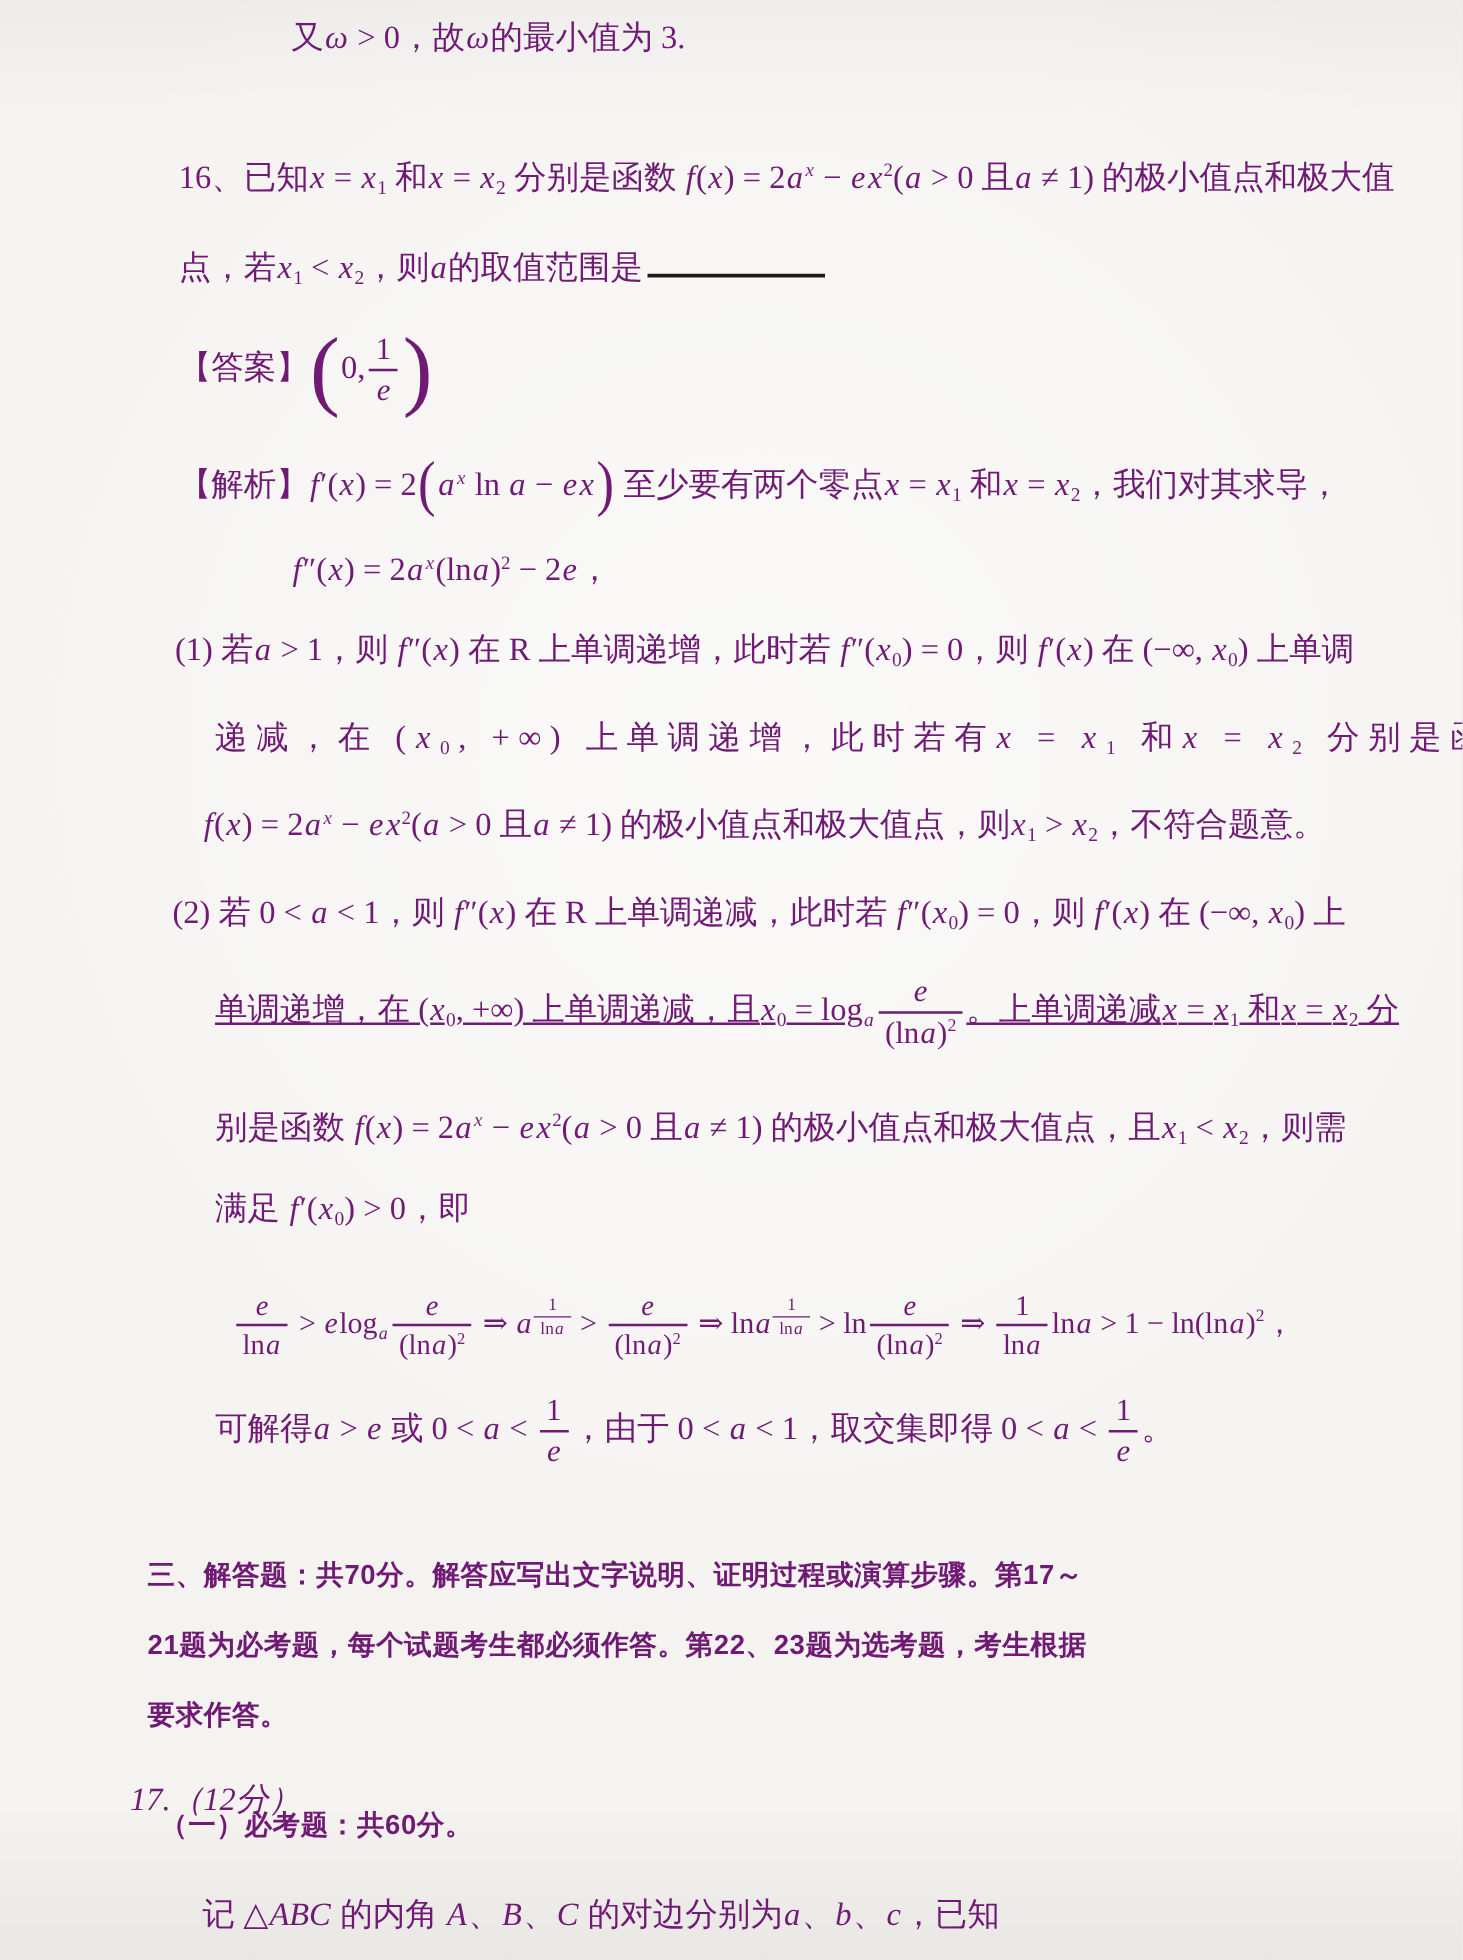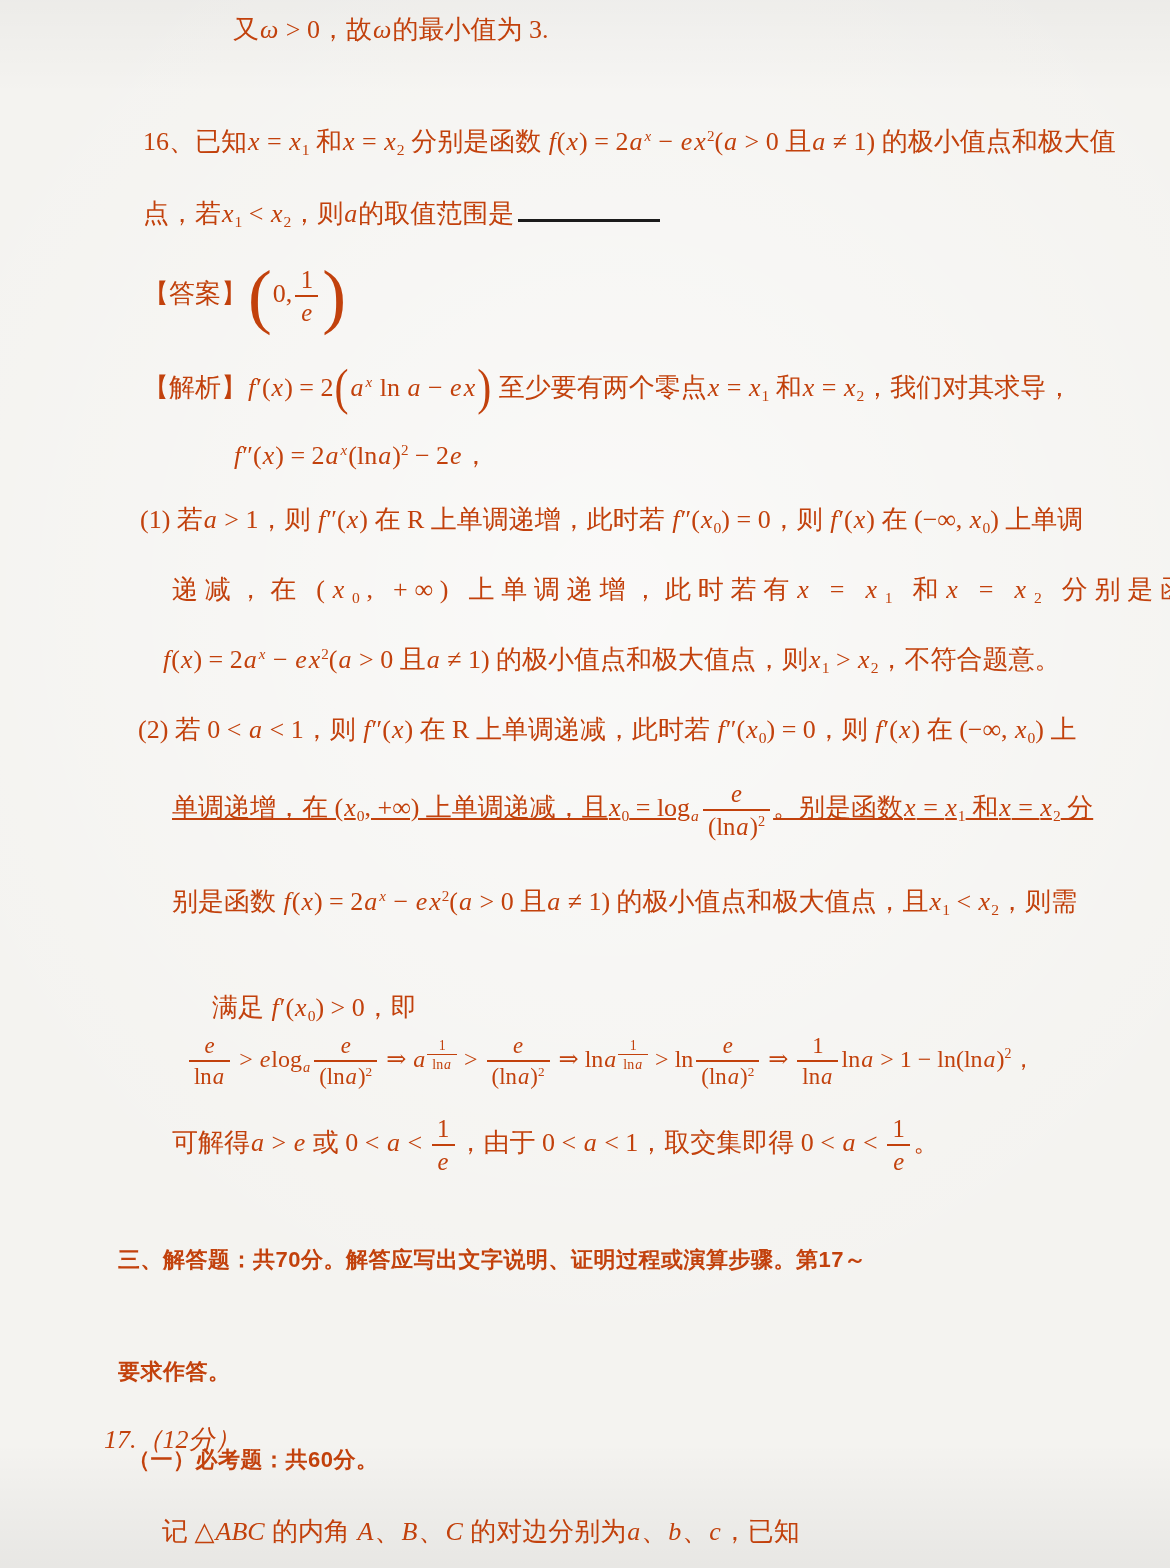--- a/index.html
+++ b/index.html
@@ -1,21 +1,21 @@
 <!DOCTYPE html>
 <html><head>
 <meta charset="utf-8">
 <style>
   html,body{margin:0;padding:0;background:#e8e7e4;}
   .page{
     position:relative;
     width:1170px;height:1568px;
     margin:0 auto;
     background:#f4f3f0;
-    color:#c2410c;
+    color:#701a75;
     overflow:hidden;
   }
   .page::before{
     content:"";position:absolute;inset:0;pointer-events:none;
     background:
       radial-gradient(ellipse 90% 70% at 52% 38%, rgba(255,255,255,.55), rgba(255,255,255,0) 70%),
       linear-gradient(180deg, rgba(0,0,0,.03) 0%, rgba(0,0,0,0) 6%, rgba(0,0,0,0) 92%, rgba(0,0,0,.05) 100%);
   }
   .ln{
     position:absolute;
@@ -75,23 +75,23 @@
   <div class="ln" style="left:233px;top:436px;"><span class="iv">f</span><span class="rm">″(</span><span class="iv">x</span><span class="rm">) = 2</span><span class="iv">a</span><span class="msup"><span class="iv">x</span></span><span class="rm">(ln</span><span class="iv">a</span><span class="rm">)</span><span class="msup"><span class="rm">2</span></span><span class="rm"> − 2</span><span class="iv">e</span><span class="rm">，</span></div>
 
   <div class="ln" style="left:140px;top:500px;"><span class="rm">(1) 若</span><span class="iv">a</span><span class="rm"> &gt; 1，则 </span><span class="iv">f</span><span class="rm">″(</span><span class="iv">x</span><span class="rm">) 在 R 上单调递增，此时若 </span><span class="iv">f</span><span class="rm">″(</span><span class="iv">x</span><span class="msub"><span class="rm">0</span></span><span class="rm">) = 0，则 </span><span class="iv">f</span><span class="rm">′(</span><span class="iv">x</span><span class="rm">) 在 (−∞, </span><span class="iv">x</span><span class="msub"><span class="rm">0</span></span><span class="rm">) 上单调</span></div>
   <div class="ln wide" style="left:172px;top:570px;"><span class="rm">递减，在 (</span><span class="iv">x</span><span class="msub"><span class="rm">0</span></span><span class="rm">, +∞) 上单调递增，此时若有</span><span class="iv">x</span><span class="rm"> = </span><span class="iv">x</span><span class="msub"><span class="rm">1</span></span><span class="rm"> 和</span><span class="iv">x</span><span class="rm"> = </span><span class="iv">x</span><span class="msub"><span class="rm">2</span></span><span class="rm"> 分别是函数</span></div>
   <div class="ln" style="left:162px;top:640px;"><span class="iv">f</span><span class="rm">(</span><span class="iv">x</span><span class="rm">) = 2</span><span class="iv">a</span><span class="msup"><span class="iv">x</span></span><span class="rm"> − </span><span class="iv">e</span><span class="iv">x</span><span class="msup"><span class="rm">2</span></span><span class="rm">(</span><span class="iv">a</span><span class="rm"> &gt; 0 且</span><span class="iv">a</span><span class="rm"> ≠ 1) 的极小值点和极大值点，则</span><span class="iv">x</span><span class="msub"><span class="rm">1</span></span><span class="rm"> &gt; </span><span class="iv">x</span><span class="msub"><span class="rm">2</span></span><span class="rm">，不符合题意。</span></div>
 
   <div class="ln" style="left:138px;top:710px;"><span class="rm">(2) 若 0 &lt; </span><span class="iv">a</span><span class="rm"> &lt; 1，则 </span><span class="iv">f</span><span class="rm">″(</span><span class="iv">x</span><span class="rm">) 在 R 上单调递减，此时若 </span><span class="iv">f</span><span class="rm">″(</span><span class="iv">x</span><span class="msub"><span class="rm">0</span></span><span class="rm">) = 0，则 </span><span class="iv">f</span><span class="rm">′(</span><span class="iv">x</span><span class="rm">) 在 (−∞, </span><span class="iv">x</span><span class="msub"><span class="rm">0</span></span><span class="rm">) 上</span></div>
   <div class="ln" style="left:172px;top:762px;line-height:92px;text-decoration:underline;"><span class="rm">单调递增，在 (</span><span class="iv">x</span><span class="msub"><span class="rm">0</span></span><span class="rm">, +∞) 上单调递减，且</span><span class="iv">x</span><span class="msub"><span class="rm">0</span></span><span class="rm"> = log</span><span class="msub"><span class="iv">a</span></span><span class="frac">
         <span class="fn"><span class="iv">e</span></span>
         <span class="fd"><span class="rm">(ln</span><span class="iv">a</span><span class="rm">)</span><span class="msup"><span class="rm">2</span></span></span>
-      </span><span class="rm">。别是函数</span><span class="iv">x</span><span class="rm"> = </span><span class="iv">x</span><span class="msub"><span class="rm">1</span></span><span class="rm"> 和</span><span class="iv">x</span><span class="rm"> = </span><span class="iv">x</span><span class="msub"><span class="rm">2</span></span><span class="rm"> 分</span></div>
+      </span><span class="rm">。上单调递减</span><span class="iv">x</span><span class="rm"> = </span><span class="iv">x</span><span class="msub"><span class="rm">1</span></span><span class="rm"> 和</span><span class="iv">x</span><span class="rm"> = </span><span class="iv">x</span><span class="msub"><span class="rm">2</span></span><span class="rm"> 分</span></div>
   <div class="ln" style="left:172px;top:882px;"><span class="rm">别是函数 </span><span class="iv">f</span><span class="rm">(</span><span class="iv">x</span><span class="rm">) = 2</span><span class="iv">a</span><span class="msup"><span class="iv">x</span></span><span class="rm"> − </span><span class="iv">e</span><span class="iv">x</span><span class="msup"><span class="rm">2</span></span><span class="rm">(</span><span class="iv">a</span><span class="rm"> &gt; 0 且</span><span class="iv">a</span><span class="rm"> ≠ 1) 的极小值点和极大值点，且</span><span class="iv">x</span><span class="msub"><span class="rm">1</span></span><span class="rm"> &lt; </span><span class="iv">x</span><span class="msub"><span class="rm">2</span></span><span class="rm">，则需</span></div>
-  <div class="ln" style="left:172px;top:988px;margin-left:40px;"><span class="rm">满足 </span><span class="iv">f</span><span class="rm">′(</span><span class="iv">x</span><span class="msub"><span class="rm">0</span></span><span class="rm">) &gt; 0，即</span></div>
+  <div class="ln" style="left:172px;top:947px;"><span class="rm">满足 </span><span class="iv">f</span><span class="rm">′(</span><span class="iv">x</span><span class="msub"><span class="rm">0</span></span><span class="rm">) &gt; 0，即</span></div>
 
   <div class="ln" style="left:186px;top:1013px;line-height:92px;font-size:24px;"><span class="frac">
         <span class="fn"><span class="iv">e</span></span>
         <span class="fd"><span class="rm">ln</span><span class="iv">a</span></span>
       </span><span class="rm"> &gt; </span><span class="iv">e</span><span class="rm">log</span><span class="msub"><span class="iv">a</span></span><span class="frac">
         <span class="fn"><span class="iv">e</span></span>
         <span class="fd"><span class="rm">(ln</span><span class="iv">a</span><span class="rm">)</span><span class="msup"><span class="rm">2</span></span></span>
       </span><span class="rm"> ⇒ </span><span class="iv">a</span><span class="msup"><span class="frac">
           <span class="fn"><span class="rm">1</span></span>
           <span class="fd"><span class="rm">ln</span><span class="iv">a</span></span>
@@ -111,19 +111,20 @@
 
   <div class="ln" style="left:172px;top:1104px;line-height:78px;"><span class="rm">可解得</span><span class="iv">a</span><span class="rm"> &gt; </span><span class="iv">e</span><span class="rm"> 或 0 &lt; </span><span class="iv">a</span><span class="rm"> &lt; </span><span class="frac">
         <span class="fn"><span class="rm">1</span></span>
         <span class="fd"><span class="iv">e</span></span>
       </span><span class="rm">，由于 0 &lt; </span><span class="iv">a</span><span class="rm"> &lt; 1，取交集即得 0 &lt; </span><span class="iv">a</span><span class="rm"> &lt; </span><span class="frac">
         <span class="fn"><span class="rm">1</span></span>
         <span class="fd"><span class="iv">e</span></span>
       </span><span class="rm">。</span></div>
 
   <div class="ln hei" style="left:118px;top:1238px;">三、解答题：共70分。解答应写出文字说明、证明过程或演算步骤。第17～</div>
+  <div class="ln hei" style="left:118px;top:1294px;">21题为必考题，每个试题考生都必须作答。第22、23题为选考题，考生根据</div>
   <div class="ln hei" style="left:118px;top:1350px;">要求作答。</div>
   <div class="ln hei" style="left:128px;top:1400px;margin-top:38px;">（一）必考题：共60分。</div>
 
   <div class="ln" style="left:104px;top:1420px;font-style:italic;">17.（12分）</div>
   <div class="ln" style="left:162px;top:1512px;"><span class="rm">记 △</span><span class="iv">ABC</span><span class="rm"> 的内角 </span><span class="iv">A</span><span class="rm">、</span><span class="iv">B</span><span class="rm">、</span><span class="iv">C</span><span class="rm"> 的对边分别为</span><span class="iv">a</span><span class="rm">、</span><span class="iv">b</span><span class="rm">、</span><span class="iv">c</span><span class="rm">，已知</span></div>
 
 </div>
 
 </body></html>

